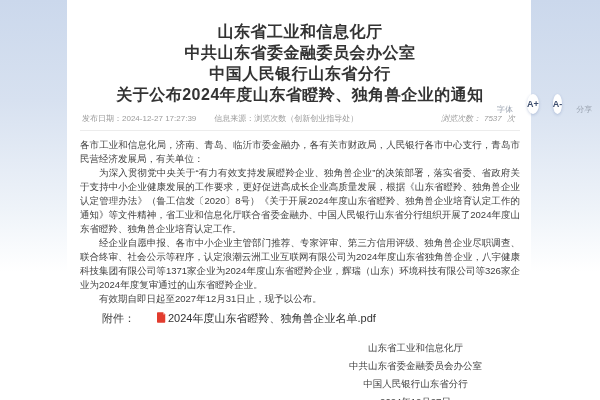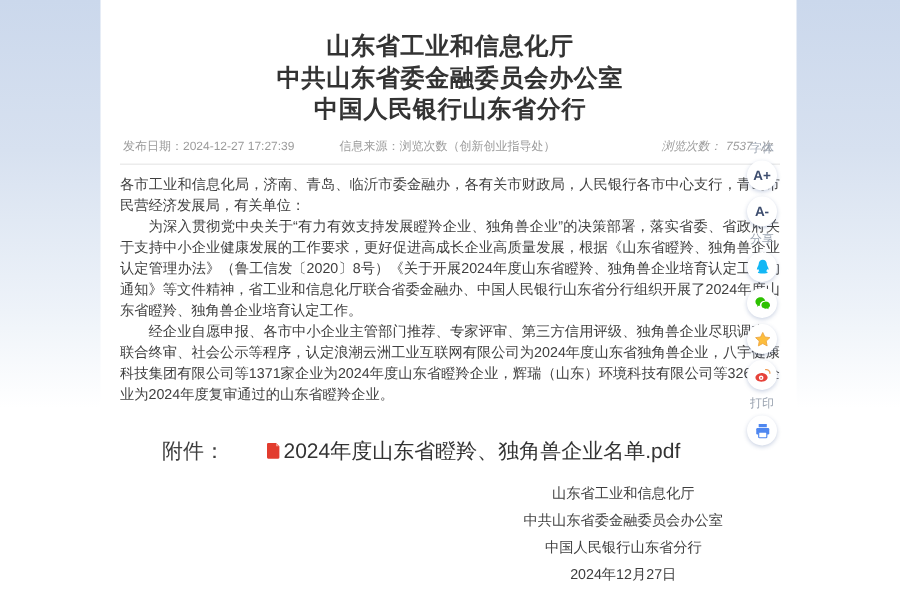--- a/index.html
+++ b/index.html
@@ -15,70 +15,72 @@
   }
   .title-block { padding-top:21px; text-align:center; }
   .title-line {
     font-size:16px; font-weight:bold; color:#333333; line-height:21px;
     letter-spacing:.5px;
   }
   .meta-row {
     margin-top:9px; display:flex; justify-content:space-between;
     font-size:8px; color:#9b9b9b; line-height:10px; padding:0 2px;
   }
-  .meta-left span { margin-right:30px; }
+  .meta-left span { margin-right:18px; }
   .meta-right span { margin-right:3px;font-style:italic; }
   .divider { margin-top:6px; border-top:1px solid #ececec; }
   .body-text { margin-top:7px; font-size:9.5px; color:#3f3f3f; line-height:14px; text-align:justify; }
   .para { text-indent:2em; }
   .para.no-indent { text-indent:0; }
-  .attach-row { margin-top:22px; font-size:14px; color:#3f3f3f; text-indent:2em; line-height:14px; }
+  .attach-row { margin-top:5px; font-size:11px; color:#3f3f3f; text-indent:2em; line-height:14px; }
   .attach-link { color:#333; text-decoration:none; cursor:pointer; }
   .pdf-ic { display:inline-block; vertical-align:-1px; margin-right:2px; }
   .signature { margin:13px 38px 0 auto; width:fit-content; text-align:center;
     font-size:9.5px; color:#3f3f3f; line-height:18px; }
   
   .side-toolbar {
     position:absolute; left:497px; top:94px; width:22px;
-    display:flex; flex-direction:column; align-items:center; gap:4px;
+    display:flex; flex-direction:row; align-items:flex-end; gap:14px;
   }
   .tool-label { font-size:8px; color:#9aa3b0; line-height:9px; white-space:nowrap; }
   .circle-btn {
     width:20px; height:20px; border-radius:50%; background:#fff;
     box-shadow:0 1px 3px rgba(60,90,150,.28);
     display:flex; align-items:center; justify-content:center; cursor:pointer;
   }
   .font-btn { font-size:9px; font-weight:bold; color:#3d4d6e; line-height:1; }
   .circle-btn svg { display:block; }
 </style>
 </head>
 <body>
 
 <div class="card">
   <div class="title-block">
     <div class="title-line">山东省工业和信息化厅</div>
     <div class="title-line">中共山东省委金融委员会办公室</div>
     <div class="title-line">中国人民银行山东省分行</div>
+    <div class="title-line">关于公布2024年度山东省瞪羚、独角兽企业的通知</div>
   </div>
 
   <div class="meta-row">
     <div class="meta-left">
       <span>发布日期：2024-12-27 17:27:39</span><span>信息来源：浏览次数（创新创业指导处）</span>
     </div>
     <div class="meta-right">
       <span>浏览次数：</span><span>7537</span>&nbsp;<span>次</span>
     </div>
   </div>
 
   <div class="divider"></div>
 
   <div class="body-text">
     <p class="para no-indent">各市工业和信息化局，济南、青岛、临沂市委金融办，各有关市财政局，人民银行各市中心支行，青岛市民营经济发展局，有关单位：</p>
     <p class="para">为深入贯彻党中央关于“有力有效支持发展瞪羚企业、独角兽企业”的决策部署，落实省委、省政府关于支持中小企业健康发展的工作要求，更好促进高成长企业高质量发展，根据《山东省瞪羚、独角兽企业认定管理办法》（鲁工信发〔2020〕8号）《关于开展2024年度山东省瞪羚、独角兽企业培育认定工作的通知》等文件精神，省工业和信息化厅联合省委金融办、中国人民银行山东省分行组织开展了2024年度山东省瞪羚、独角兽企业培育认定工作。</p>
     <p class="para">经企业自愿申报、各市中小企业主管部门推荐、专家评审、第三方信用评级、独角兽企业尽职调查、联合终审、社会公示等程序，认定浪潮云洲工业互联网有限公司为2024年度山东省独角兽企业，八宇健康科技集团有限公司等1371家企业为2024年度山东省瞪羚企业，辉瑞（山东）环境科技有限公司等326家企业为2024年度复审通过的山东省瞪羚企业。</p>
+    <p class="para">有效期自即日起至2027年12月31日止，现予以公布。</p>
   </div>
 
   <div class="attach-row">
     <span>附件：</span><span class="pdf-ic"><svg width="9" height="11" viewBox="0 0 12 14">
           <path d="M1 0h7l3 3v10a1 1 0 0 1-1 1H1a1 1 0 0 1-1-1V1a1 1 0 0 1 1-1z" fill="#e23c2e"></path>
           <path d="M8 0l3 3H8z" fill="#f59a8f"></path>
         </svg></span><a class="attach-link">2024年度山东省瞪羚、独角兽企业名单.pdf</a>
   </div>
 
   <div class="signature">

